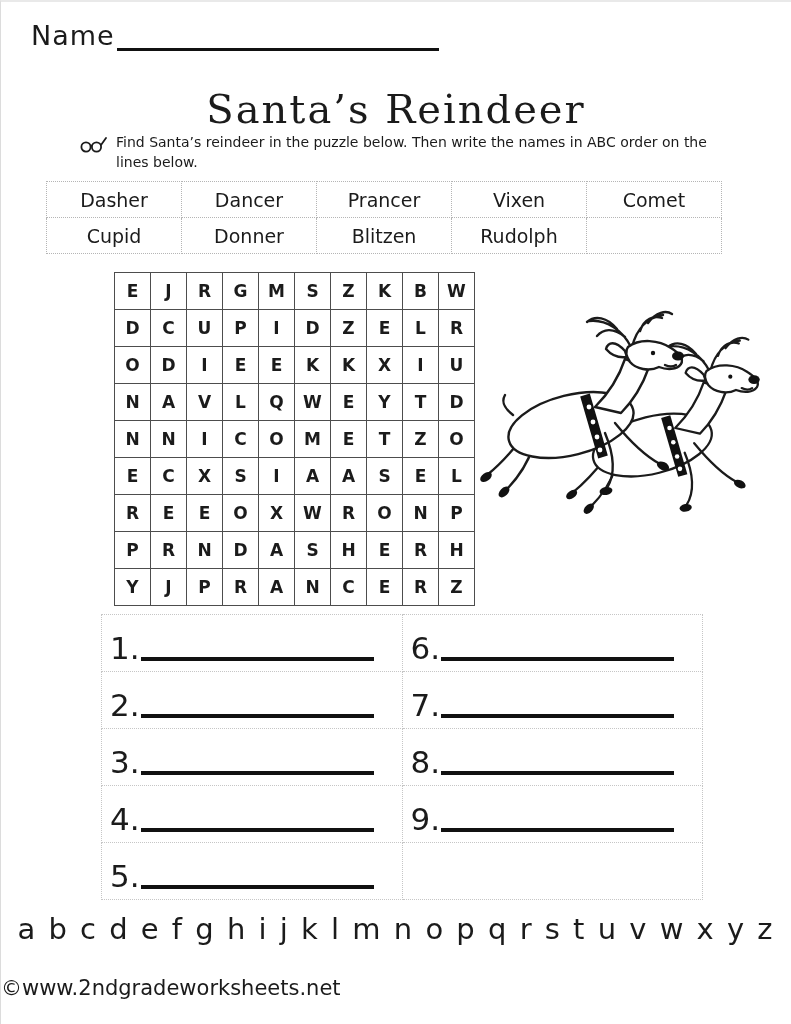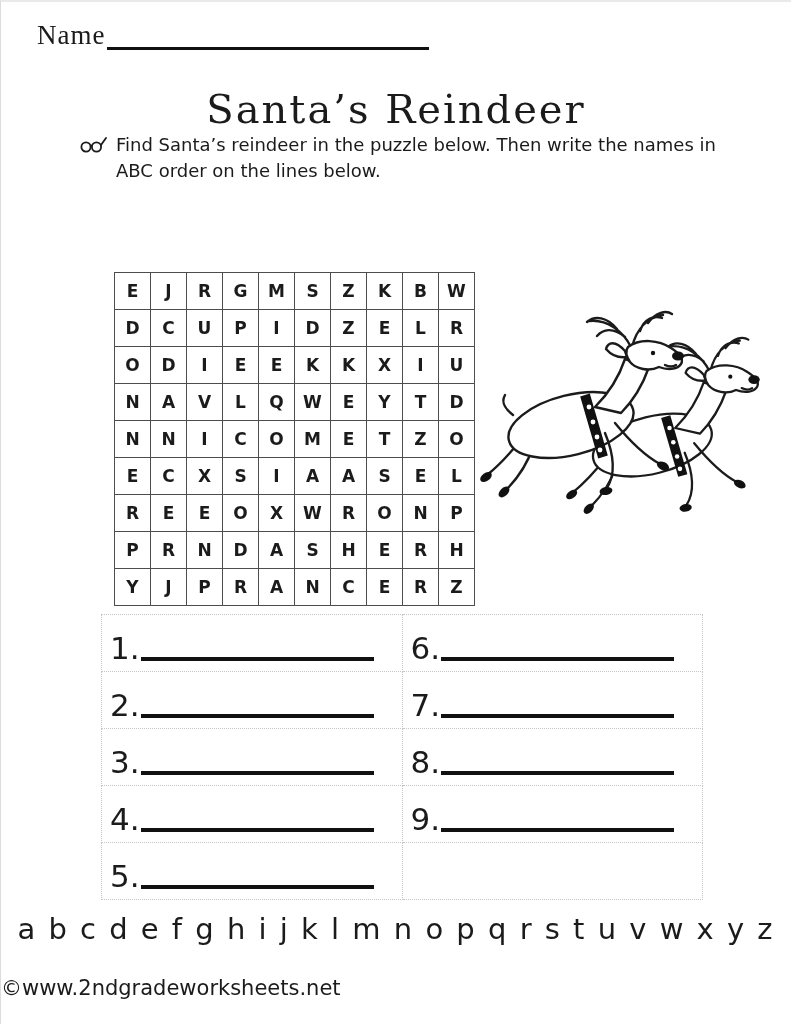--- a/index.html
+++ b/index.html
@@ -13,22 +13,22 @@
   .page {
     position: relative;
     width: 791px; height: 1024px;
     background: #ffffff;
     border-left: 1px solid #dcdcdc;
     border-top: 2px solid #e9e9e9;
   }
 
   
   .name-row {
-    position: absolute; top: 18px; left: 36px;
-    display: flex; align-items: flex-start; font-family: Liberation Serif, serif;
+    position: absolute; top: 18px; left: 30px;
+    display: flex; align-items: flex-end;
   }
   .name-label { font-size: 27px; letter-spacing: 1px; }
   .name-line {
     width: 322px; height: 30px; margin-left: 2px;
     border-bottom: 3px solid #111;
   }
 
   
   .title {
     position: absolute; top: 56px; left: 0; width: 100%;
@@ -36,21 +36,21 @@
     font-family: "DejaVu Serif", serif;
     font-size: 40px; font-weight: normal;
     letter-spacing: 2px;
     margin-top: 28px;
   }
 
   
   .instructions {
     position: absolute; top: 130px; left: 78px; width: 662px;
     display: flex; align-items: flex-start; gap: 9px;
-    font-size: 18px; line-height: 1.45;
+    font-size: 14px; line-height: 1.45;
   }
   .glasses { flex: 0 0 auto; margin-top: 4px; }
 
   
   table { border-collapse: collapse; }
   .word-bank {
     position: absolute; top: 179px; left: 45px; width: 676px;
     table-layout: fixed;
   }
   .word-bank td {
@@ -121,20 +121,38 @@
   <div class="instructions">
     <svg class="glasses" width="28" height="18" viewBox="0 0 28 18">
       <circle cx="7" cy="11" r="4.6" fill="none" stroke="#1b1b1b" stroke-width="1.8"></circle>
       <circle cx="17.5" cy="11" r="4.6" fill="none" stroke="#1b1b1b" stroke-width="1.8"></circle>
       <path d="M11.5 10.5 Q12.3 9 13 10.5" fill="none" stroke="#1b1b1b" stroke-width="1.8"></path>
       <path d="M22 9 L27 2" fill="none" stroke="#1b1b1b" stroke-width="1.8" stroke-linecap="round"></path>
     </svg>
     <span>Find Santa’s reindeer in the puzzle below.  Then write the names in ABC order on the lines below.</span>
   </div>
 
+  <table class="word-bank">
+      <tbody>
+        <tr>
+          <td>Dasher</td>
+          <td>Dancer</td>
+          <td>Prancer</td>
+          <td>Vixen</td>
+          <td>Comet</td>
+        </tr>
+        <tr>
+          <td>Cupid</td>
+          <td>Donner</td>
+          <td>Blitzen</td>
+          <td>Rudolph</td>
+          <td></td>
+        </tr>
+      </tbody>
+    </table>
 
   <table class="word-search">
       <tbody>
         <tr>
           <td>E</td>
           <td>J</td>
           <td>R</td>
           <td>G</td>
           <td>M</td>
           <td>S</td>

